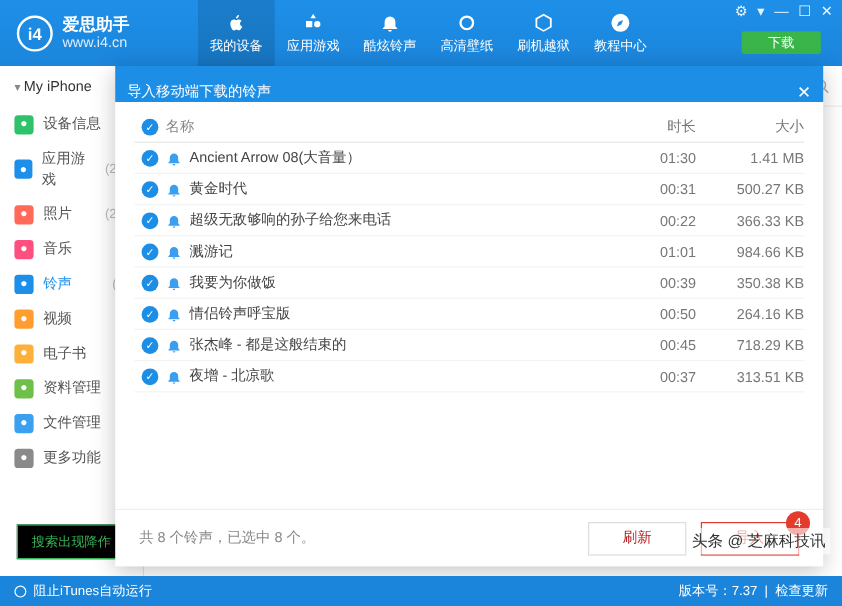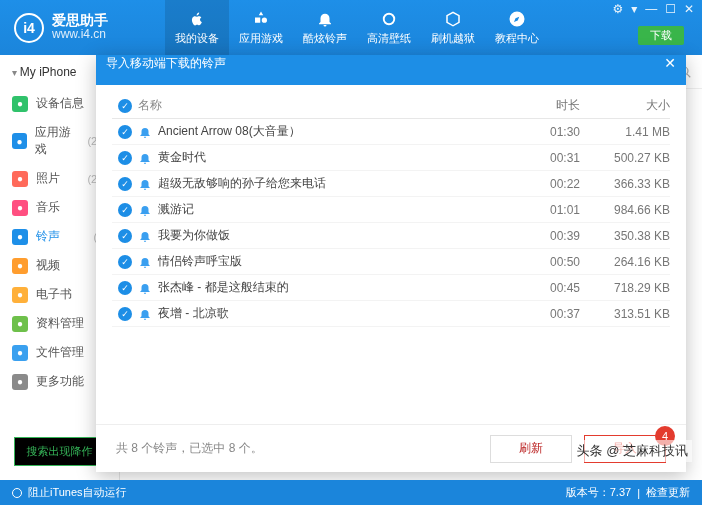--- a/index.html
+++ b/index.html
@@ -1,38 +1,38 @@
 <!DOCTYPE html>
 <html><head>
 <meta charset="utf-8">
 <style>
   * { margin: 0; padding: 0; box-sizing: border-box; font-family: "Microsoft YaHei", Arial, sans-serif; }
   body { width: 702px; height: 505px; background: #f4f4f4; position: relative; overflow: hidden; }
   .header {
     height: 55px; background: linear-gradient(#1e8fe8, #1b85db);
     display: flex; align-items: center; color: #fff; position: relative;
   }
-  .logo { display: flex; align-items: flex-start; padding: 0 14px; gap: 8px; }
+  .logo { display: flex; align-items: center; padding: 0 14px; gap: 8px; }
   .logo-circle {
     width: 30px; height: 30px; border: 2px solid #fff; border-radius: 50%;
     display: flex; align-items: center; justify-content: center; font-size: 14px; font-weight: bold;
   }
   .logo-text { line-height: 1.1; }
   .logo-title { font-size: 14px; font-weight: bold; }
   .logo-url { font-size: 12px; opacity: .85; }
   .nav { display: flex; height: 100%; margin-left: 43px; }
   .nav-item {
     width: 64px; display: flex; flex-direction: column; align-items: center;
     justify-content: center; font-size: 11px; gap: 3px; cursor: pointer;
   }
   .nav-item.active { background: rgba(0,0,0,.12); }
   .nav-icon { width: 18px; height: 18px; fill: #fff; }
   .win-controls { position: absolute; right: 8px; top: 2px; display: flex; gap: 8px; font-size: 12px; }
   .win-controls span { cursor: pointer; opacity: .9; }
-  .download-hint { position: absolute; right: 18px; top: 26px; font-size: 11px; background: #39b54a; padding: 2px 12px; border-radius: 2px; }
+  .download-hint { position: absolute; right: 18px; top: 26px; font-size: 11px; background: #39b54a; padding: 2px 22px; border-radius: 2px; }
 
   .main { display: flex; height: calc(100% - 55px - 25px); background: #fff; }
 
   .sidebar { width: 120px; border-right: 1px solid #e6e6e6; display: flex; flex-direction: column; font-size: 12px; color: #555; }
   .device { padding: 10px 12px; font-size: 12px; color: #333; cursor: pointer; }
   .device::before { content: "▾ "; color: #888; font-size: 10px; }
   .side-list { flex: 1; overflow: hidden; }
   .side-item { display: flex; align-items: center; gap: 8px; padding: 6px 12px; cursor: pointer; }
   .side-item.active { color: #1e8fe8; }
   .side-ico { width: 16px; height: 16px; border-radius: 3px; display: inline-flex; align-items: center; justify-content: center; font-size: 10px; color: #fff; }
@@ -45,21 +45,21 @@
   .content { flex: 1; position: relative; }
   .toolbar { height: 34px; border-bottom: 1px solid #eee; display: flex; align-items: center; padding: 0 10px; }
   .toolbar-spacer { flex: 1; }
   .tool-ico { width: 14px; height: 14px; margin-left: 10px; fill: #aaa; cursor: pointer; }
 
   .dialog {
     position: absolute; left: -24px; right: 16px; top: 0; bottom: 8px;
     background: #fff; box-shadow: 0 4px 18px rgba(0,0,0,.25); display: flex; flex-direction: column;
   }
   .dialog-header {
-    height: 30px; background: #1d8ee6; color: #fff; display: flex; align-items: flex-start;
+    height: 30px; background: #1d8ee6; color: #fff; display: flex; align-items: flex-end;
     justify-content: space-between; padding: 0 10px; font-size: 12px;
   }
   .close-icon { cursor: pointer; font-size: 14px; }
 
   .table { flex: 1; padding: 8px 16px 0; font-size: 12px; color: #444; overflow: auto; }
   .row { display: flex; align-items: center; height: 26px; border-bottom: 1px solid #f3f3f3; }
   .row.head { color: #888; border-bottom: 1px solid #e7e7e7; }
   .col-check { width: 26px; display: flex; align-items: center; justify-content: center; }
   .col-name { flex: 1; display: flex; align-items: center; gap: 6px; }
   .col-dur { width: 120px; text-align: right; color: #777; }

